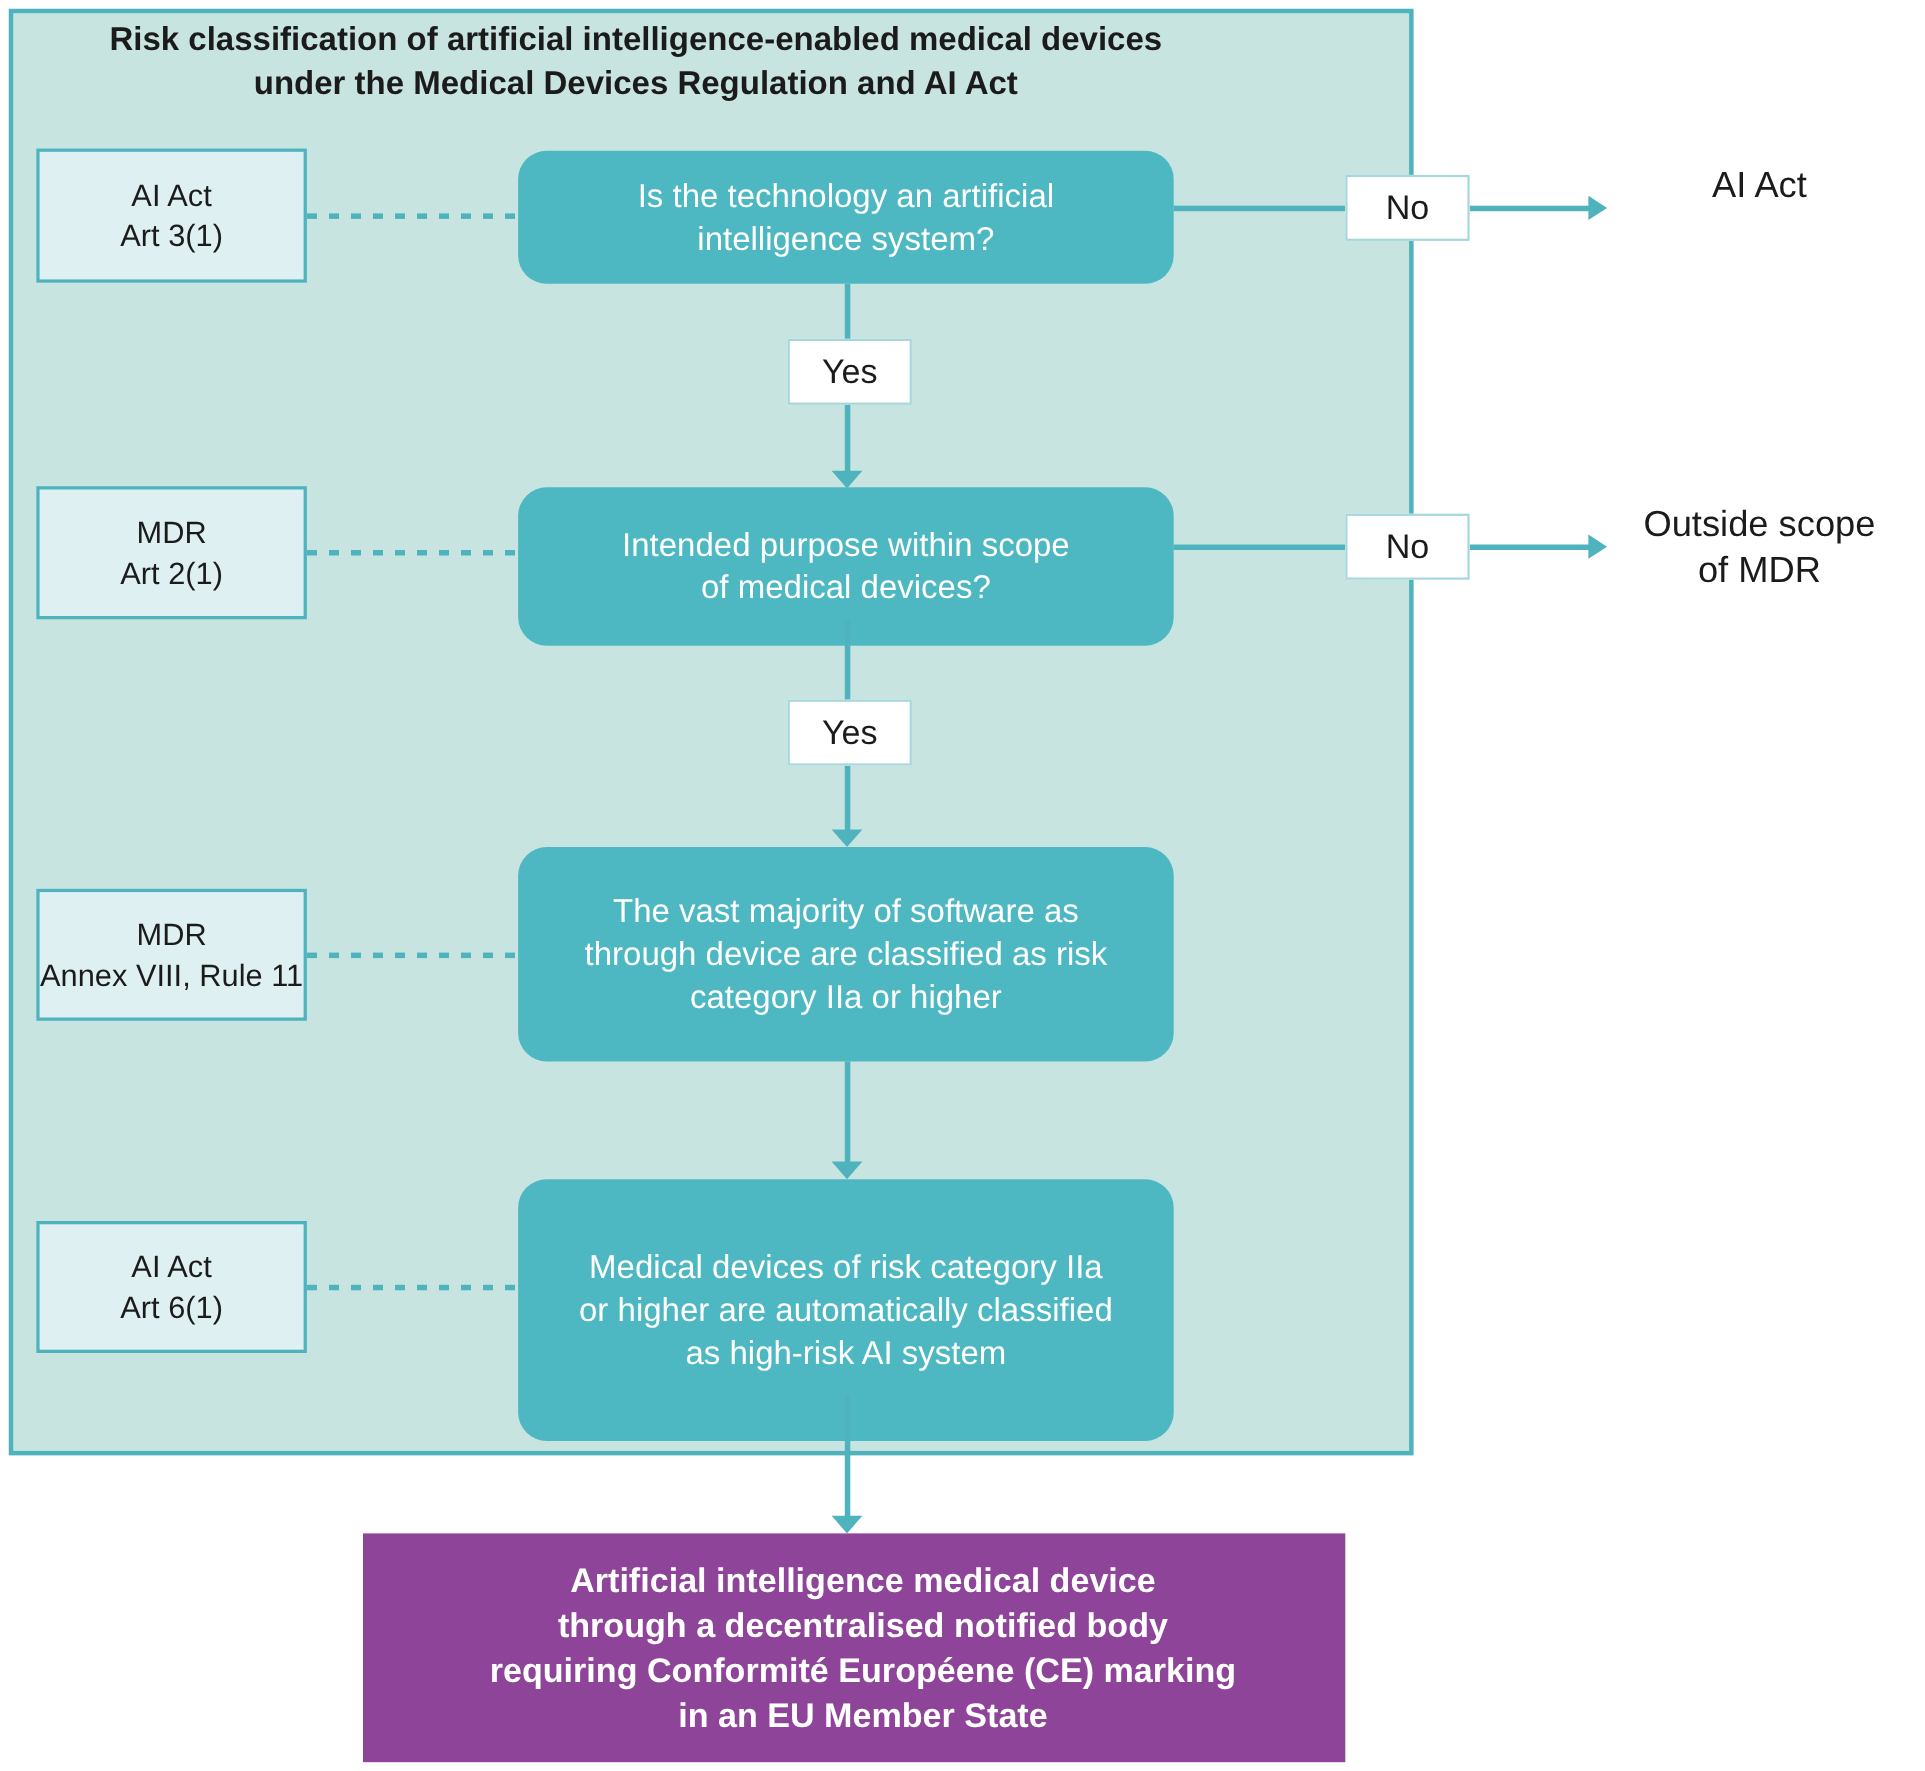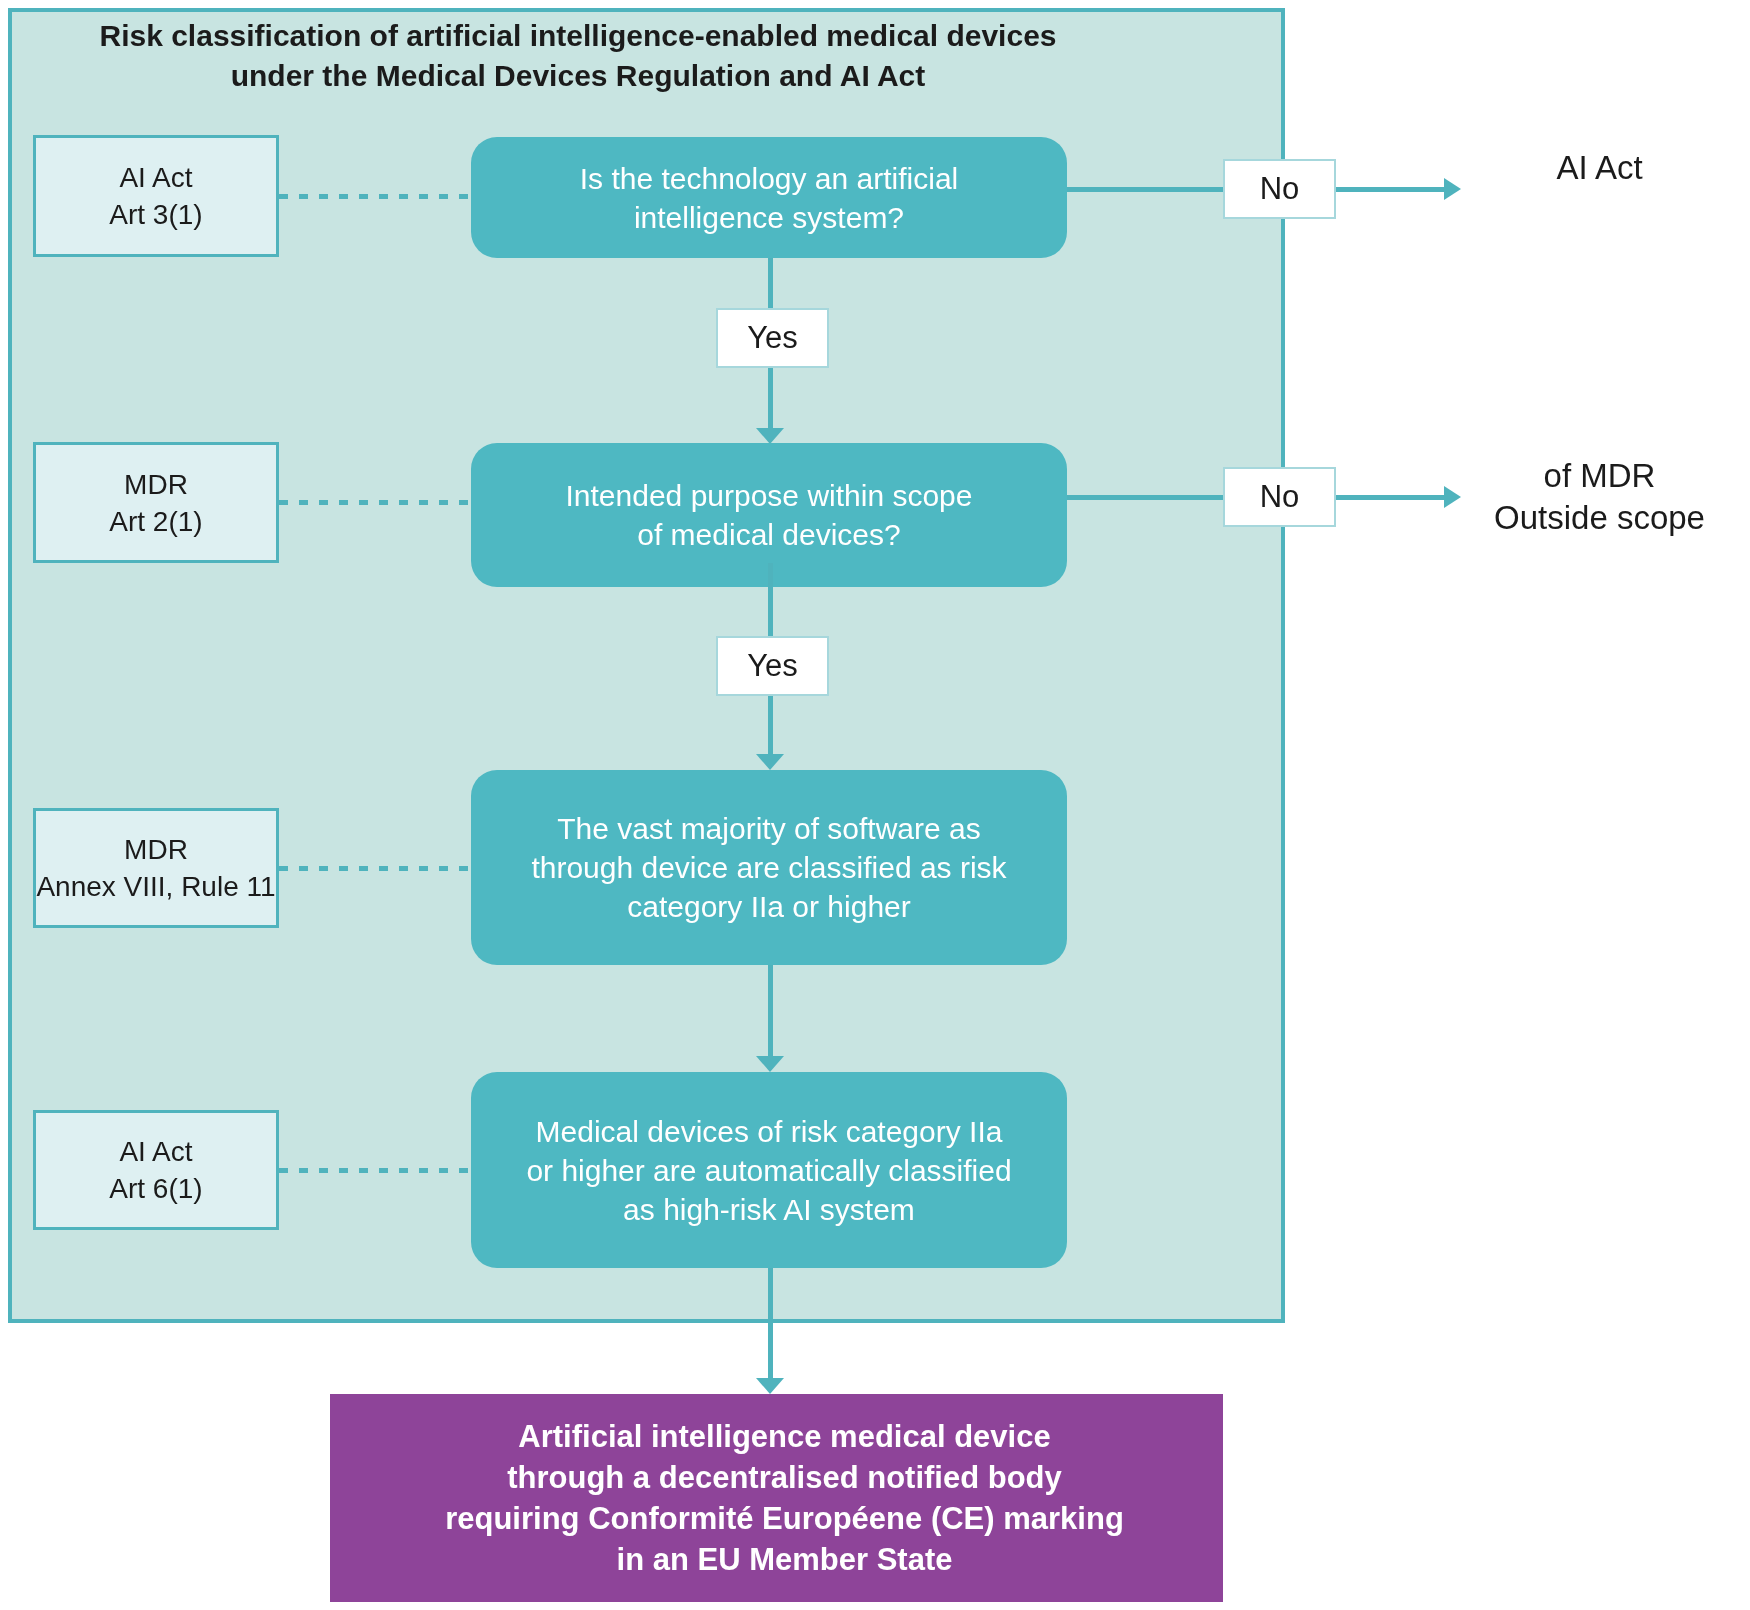--- a/index.html
+++ b/index.html
@@ -109,22 +109,22 @@
     <span>Intended purpose within scope</span>
     <span>of medical devices?</span>
   </div>
   <div class="hline" style="left:1067px;width:156px;top:495px;"></div>
   <div class="hline" style="left:1336px;width:109px;top:495px;"></div>
   <div class="ah-right" style="left:1444px;top:486px;"></div>
   <div class="lbox" style="left:1223px;top:467px;">
     <span>No</span>
   </div>
   <div class="outside" style="top:455px;">
+    <span>Outside scope</span>
     <span>of MDR</span>
-    <span>Outside scope</span>
   </div>
 
   <div class="vline" style="top:563px;height:193px;"></div>
   <div class="ah-down" style="top:754px;"></div>
   <div class="lbox" style="left:716px;top:636px;">
     <span>Yes</span>
   </div>
 
   <div class="refbox" style="top:808px;height:120px;">
     <span>MDR</span>
@@ -138,21 +138,21 @@
   </div>
 
   <div class="vline" style="top:965px;height:93px;"></div>
   <div class="ah-down" style="top:1056px;"></div>
 
   <div class="refbox" style="top:1110px;height:120px;">
     <span>AI Act</span>
     <span>Art 6(1)</span>
   </div>
   <div class="dots" style="top:1168px;"></div>
-  <div class="qbox" style="top:1072px;height:196px;">
+  <div class="qbox" style="top:1072px;height:238px;">
     <span>Medical devices of risk category IIa</span>
     <span>or higher are automatically classified</span>
     <span>as high-risk AI system</span>
   </div>
 
   <div class="vline" style="top:1268px;height:112px;"></div>
   <div class="ah-down" style="top:1378px;"></div>
 
   <div class="final">
     <span>Artificial intelligence medical device</span>

